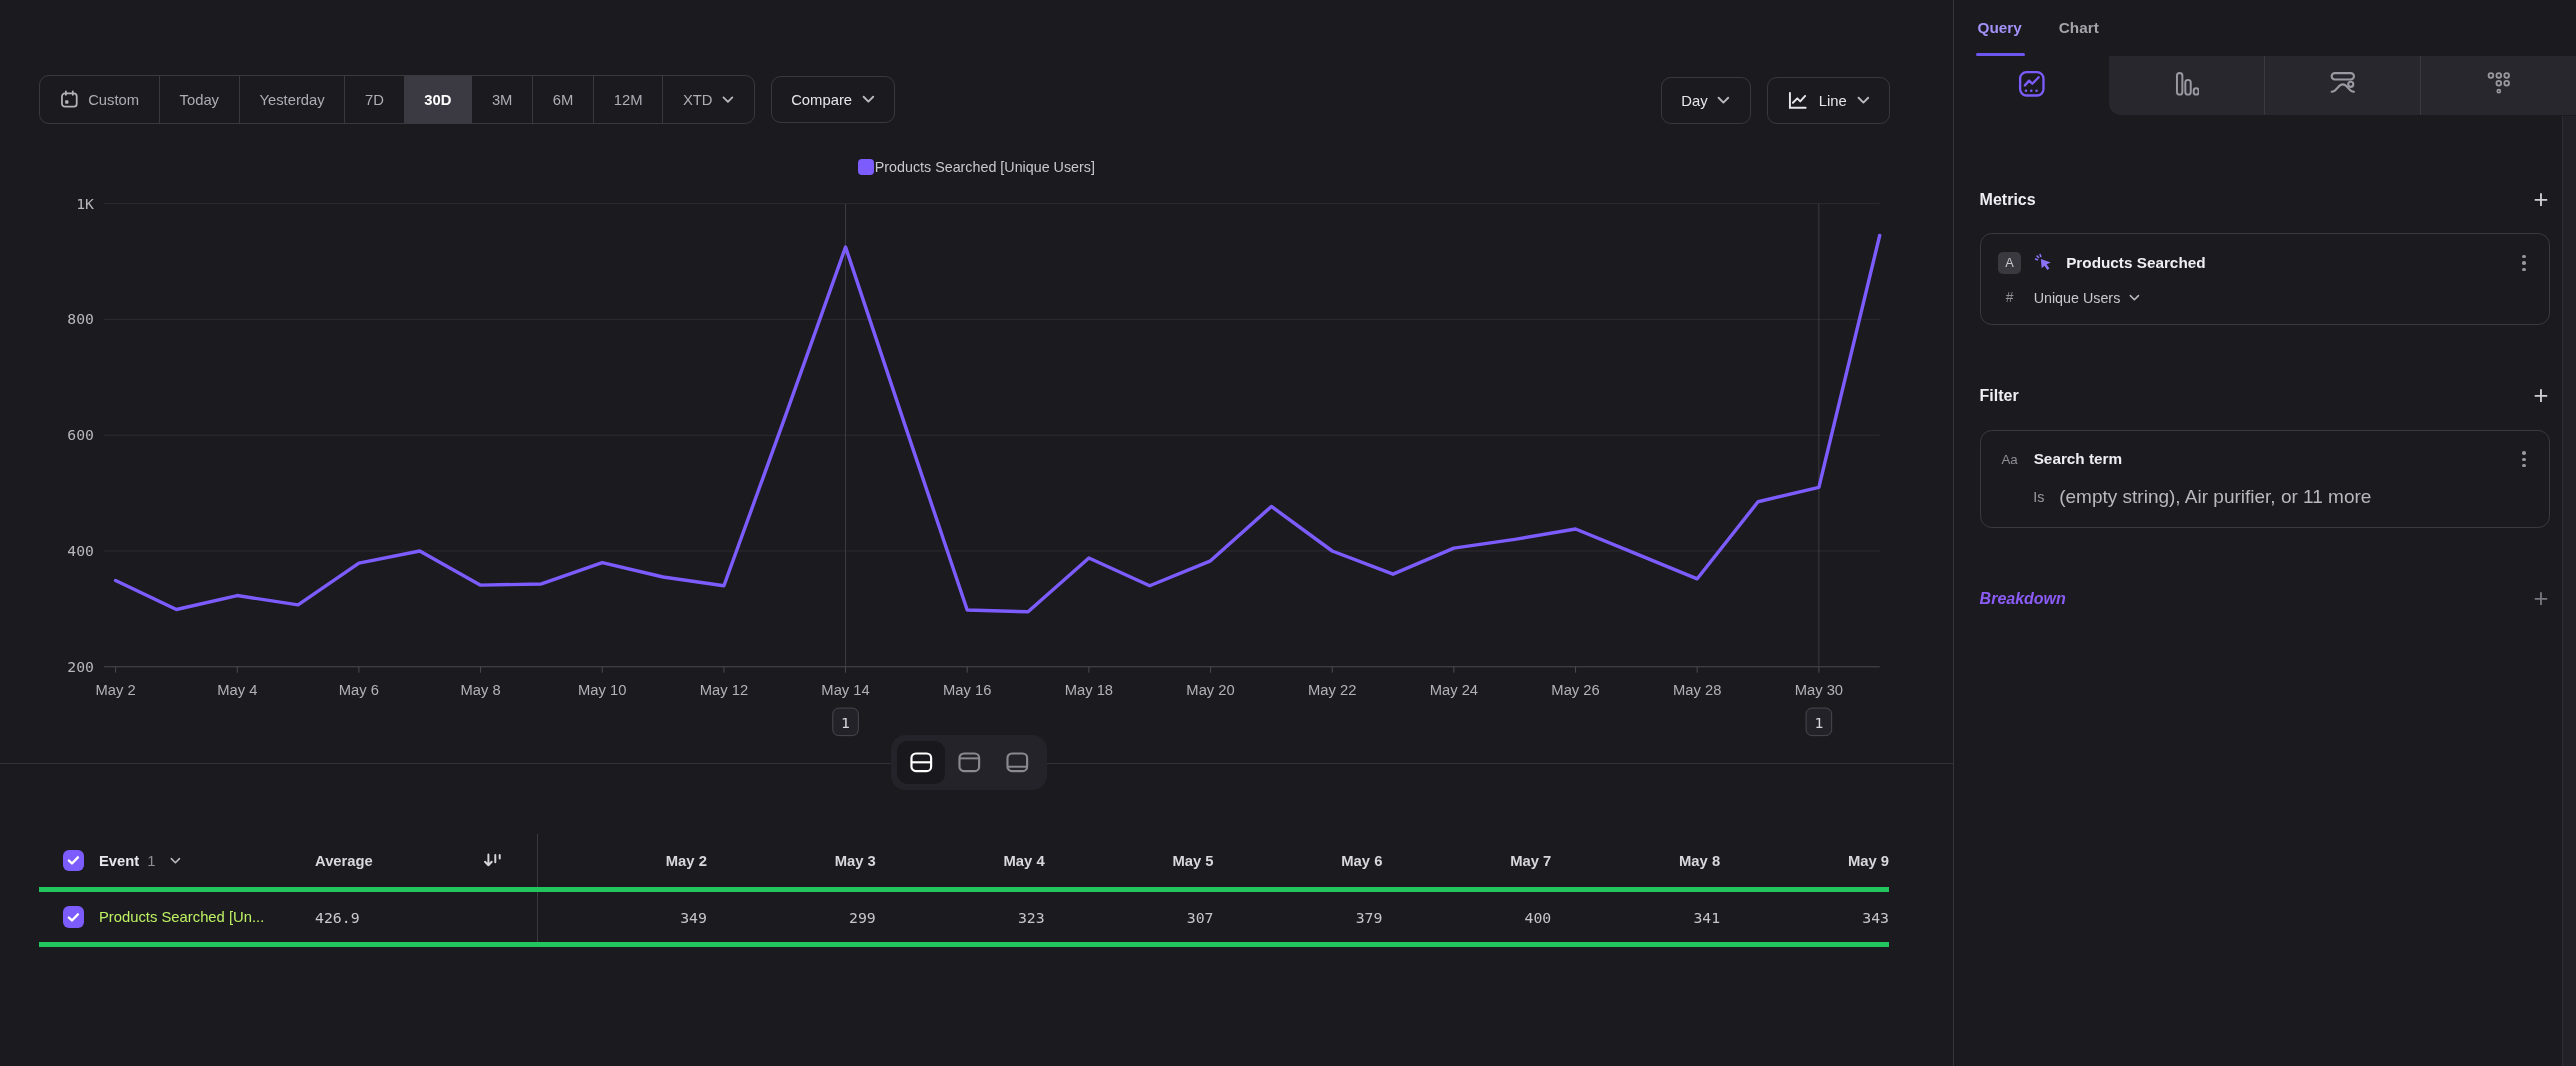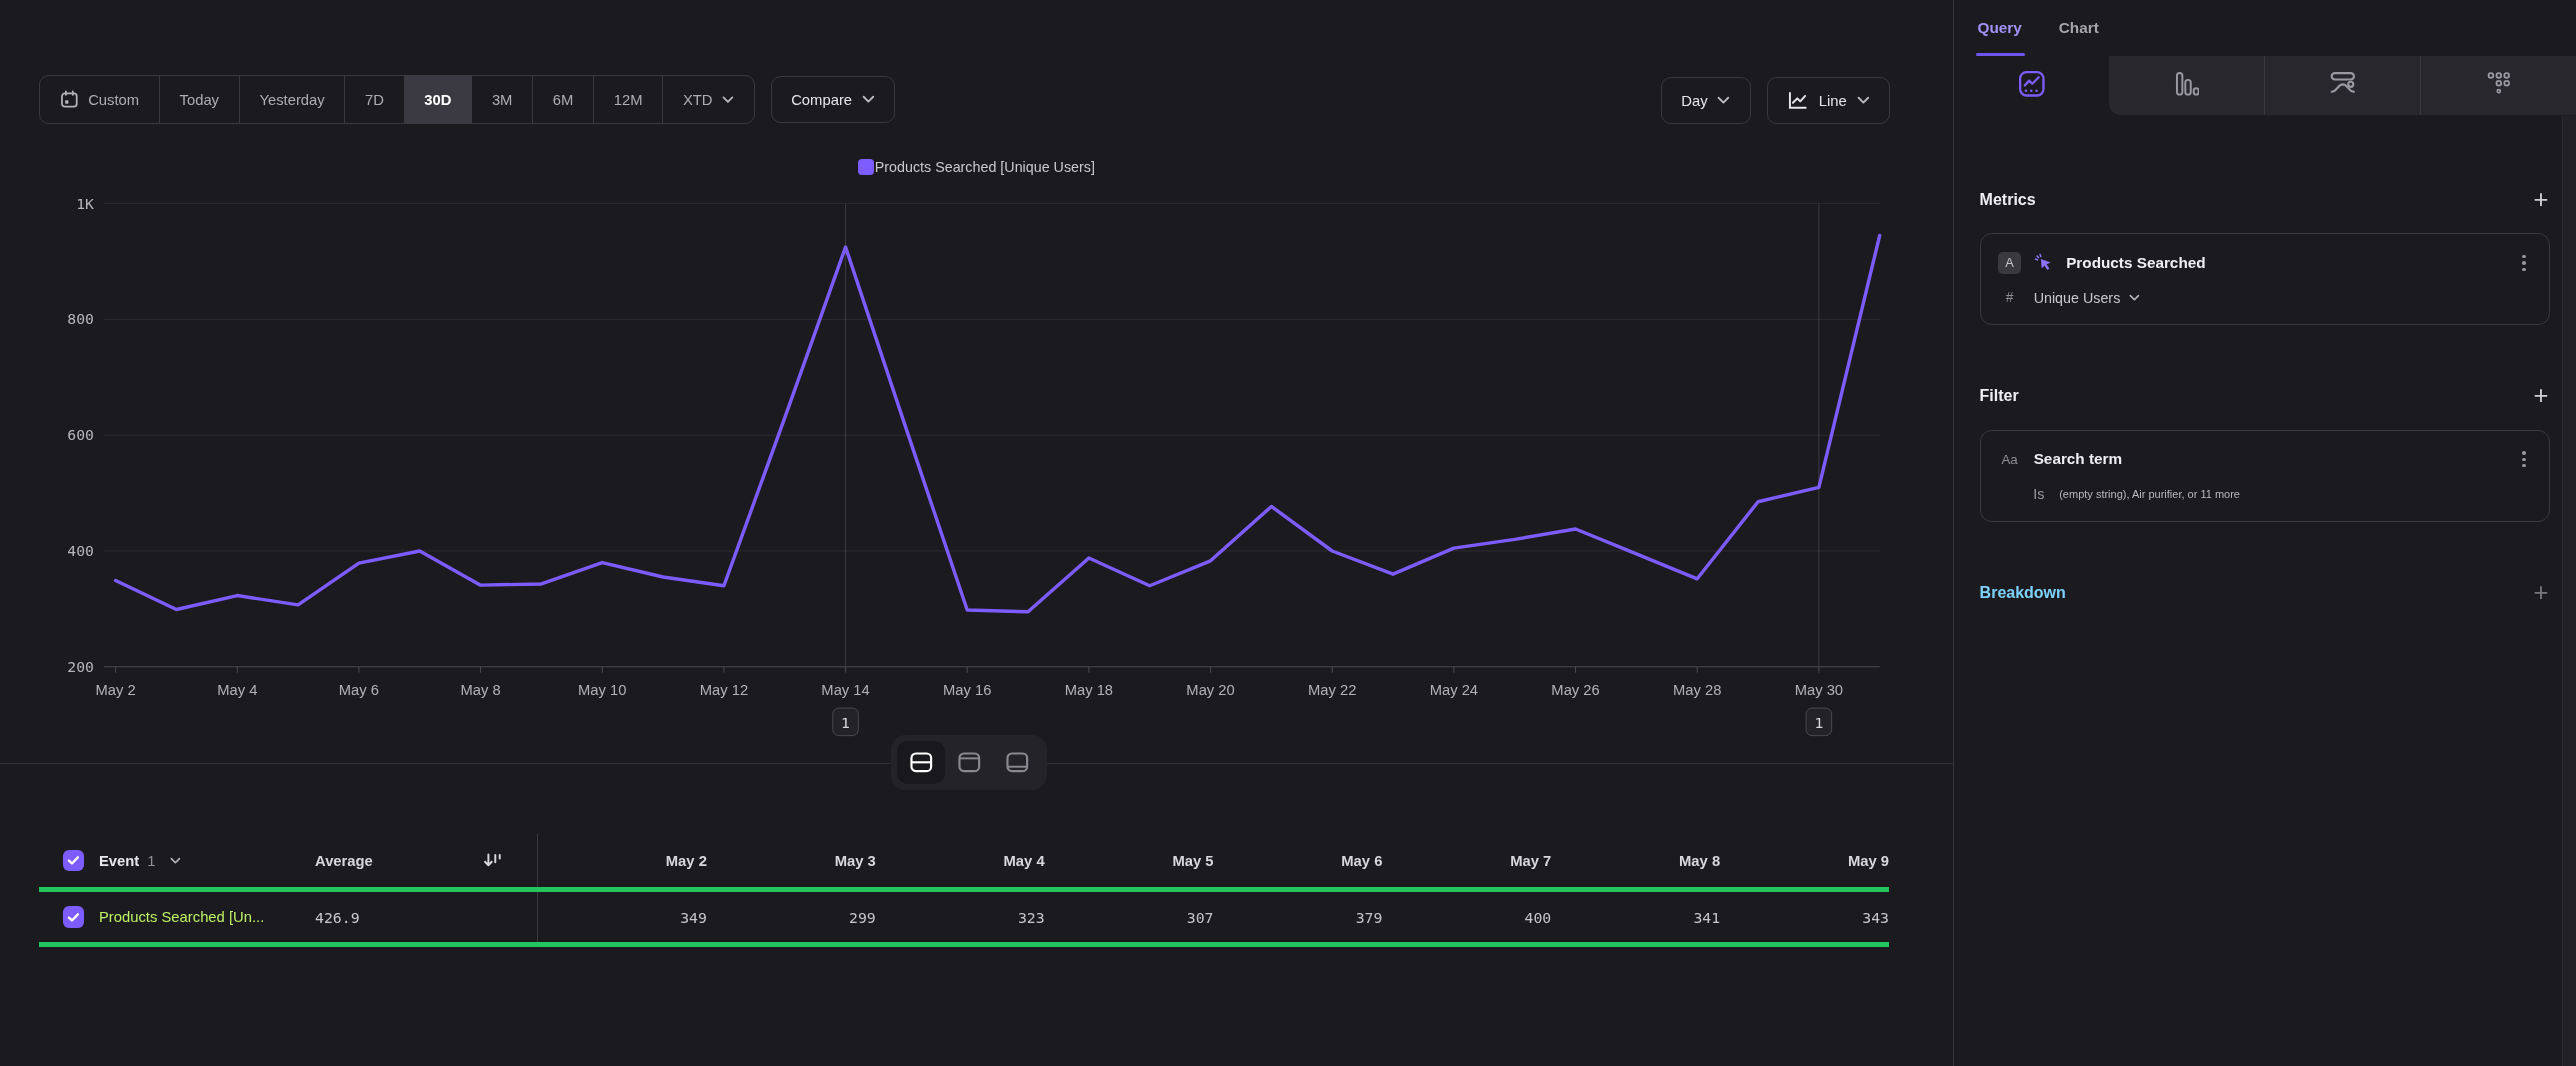--- a/index.html
+++ b/index.html
@@ -106,21 +106,21 @@
   }
   .view-tabs { display:flex; height:59px; position:relative; z-index:2; }
   .vt { flex:1 1 0; display:flex; align-items:center; justify-content:center; background:#28272d; cursor:pointer; color:#9a99a1; }
   .vt.active { background:transparent; color:#7c5cfc; }
   .vt.r2 { border-bottom-left-radius:11.8px; }
   .vt.b3, .vt.b4 { border-left:1px solid #3a3940; }
 
   .side-content { padding:0 25.6px 0 25.6px; }
   .section-head { display:flex; align-items:center; justify-content:space-between; }
   .section-title { font-size:16px; font-weight:700; color:#efeef2; }
-  .section-title.dim { color:#7dd3fc; }
+  .section-title.dim { color:#8b5cf6;font-style:italic; }
   .plus-btn { background:none; border:none; color:#cfced4; font-size:25.6px; font-weight:300; line-height:19.7px; cursor:pointer; padding:0 2px; font-family:inherit; }
   .plus-btn.dim { color:#77767e; }
   .mt-metrics { margin-top:75px; }
   .mt-section { margin-top:61px; }
 
   .card {
     margin-top:23.6px; border:1px solid #3b3a42; border-radius:11.8px;
     padding:16.7px 17.7px 18.7px 17.7px;
   }
   .card-row1 { display:flex; align-items:center; gap:12.8px; }
@@ -130,21 +130,21 @@
     font-size:12.8px; color:#c7c6cb; flex:0 0 auto;
   }
   .aa-prefix { font-size:13.3px; color:#8f8e96; width:22.6px; text-align:center; flex:0 0 auto; }
   .card-name { font-size:15.3px; font-weight:700; color:#efeef1; }
   .kebab { margin-left:auto; display:flex; flex-direction:column; gap:3px; cursor:pointer; padding:3.9px 5.9px; }
   .kebab i { width:3.4px; height:3.4px; border-radius:50%; background:#97969d; display:block; }
   .card-row2 { display:flex; align-items:center; margin-top:14.8px; }
   .measure-symbol { font-size:13.8px; color:#8f8e96; width:22.6px; text-align:center; }
   .measure-label { font-size:14.3px; color:#c9c8cf; margin-left:12.8px; display:flex; align-items:center; gap:8.9px; cursor:pointer; }
   .op-label { font-size:14.3px; color:#9a99a1; margin-left:35px; }
-  .op-value { font-size:11px; color:#b9b8bf; margin-left:14.8px; }
+  .op-value { font-size:19px; color:#b9b8bf; margin-left:14.8px; }
 
   .gutter {
     position:absolute; top:116px; right:0; bottom:0; width:13.8px;
     background:#222127; border-left:1px solid #2e2d33; z-index:1;
   }
 </style>
 </head>
 <body>
 
 <div class="app">

